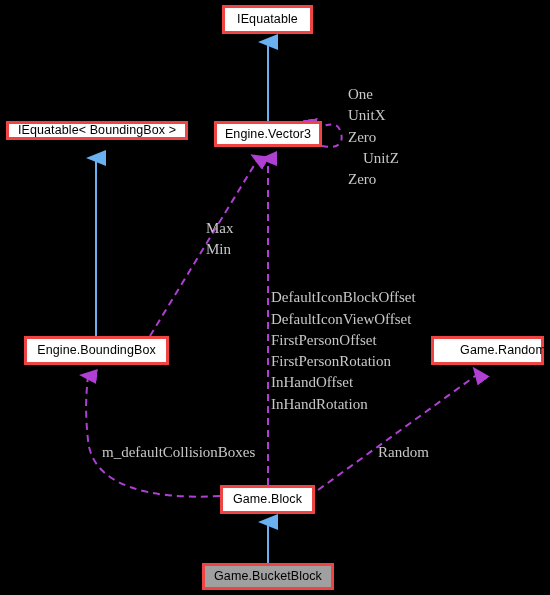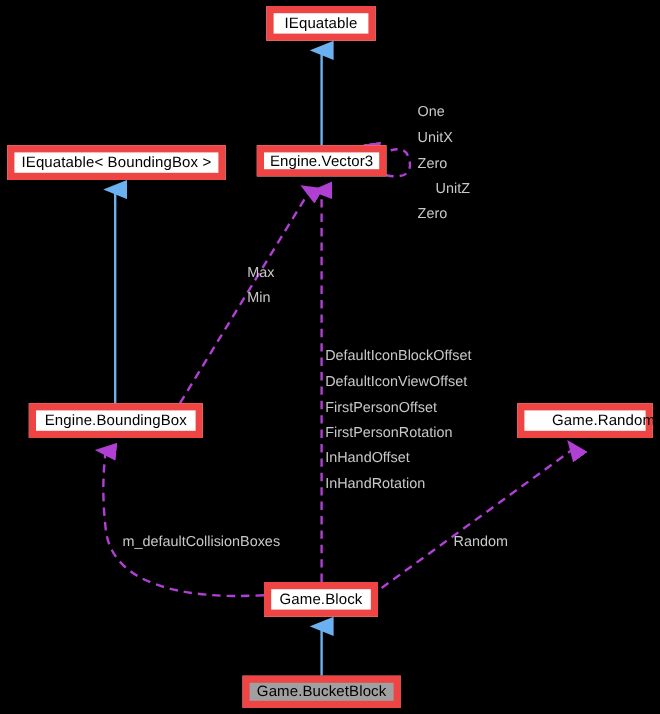--- a/index.html
+++ b/index.html
@@ -21,41 +21,42 @@
     position: absolute;
     left: 0;
     top: 0;
     width: 550px;
     height: 595px;
     pointer-events: none;
   }
   .node {
     position: absolute;
     box-sizing: border-box;
-    border: 6px solid #ef4444;
+    border: 3px solid #ef4444;
     background: #ffffff;
     color: #000000;
     font-size: 12.5px;
     line-height: 1;
     display: flex;
     align-items: center;
     justify-content: center;
     white-space: nowrap;
     letter-spacing: 0.1px;
   }
   .node.highlight {
     background: #a0a0a0;
     color: #000000;
   }
   .edge-label {
     position: absolute;
     color: #c8c8c8;
-    font-size: 12px;
+    font-size: 15px;
     line-height: 1;
     white-space: nowrap;
+    font-family: Liberation Serif, serif;
   }
 </style>
 </head>
 <body>
 
 <div id="diagram">
 
   <svg class="edges" viewBox="0 0 550 595">
     <defs>
       <marker id="arrow-blue" markerWidth="10" markerHeight="10" refX="4" refY="5" orient="auto" markerUnits="strokeWidth">
@@ -80,21 +81,21 @@
 
     <line x1="318" y1="490" x2="478" y2="374" stroke="#b03fd4" stroke-width="2" stroke-dasharray="7,5" marker-end="url(#arrow-purple)"></line>
 
     <path d="M322,146 C342,150 344,140 340,130 C336,120 326,126 312,128" fill="none" stroke="#b03fd4" stroke-width="2" stroke-dasharray="6,5" marker-end="url(#arrow-purple)"></path>
   </svg>
 
   <div class="node" style="left:222px; top:5px; width:91px; height:29px;">
     <span>IEquatable</span>
   </div>
 
-  <div class="node" style="left:6px; top:121px; width:182px; height:29px;">
+  <div class="node" style="left:6px; top:121px; width:182px; height:19px;">
     <span>IEquatable&lt; BoundingBox &gt;</span>
   </div>
 
   <div class="node" style="left:214px; top:121px; width:108px; height:26px;">
     <span>Engine.Vector3</span>
   </div>
 
   <div class="node" style="left:24px; top:336px; width:145px; height:29px;">
     <span>Engine.BoundingBox</span>
   </div>

